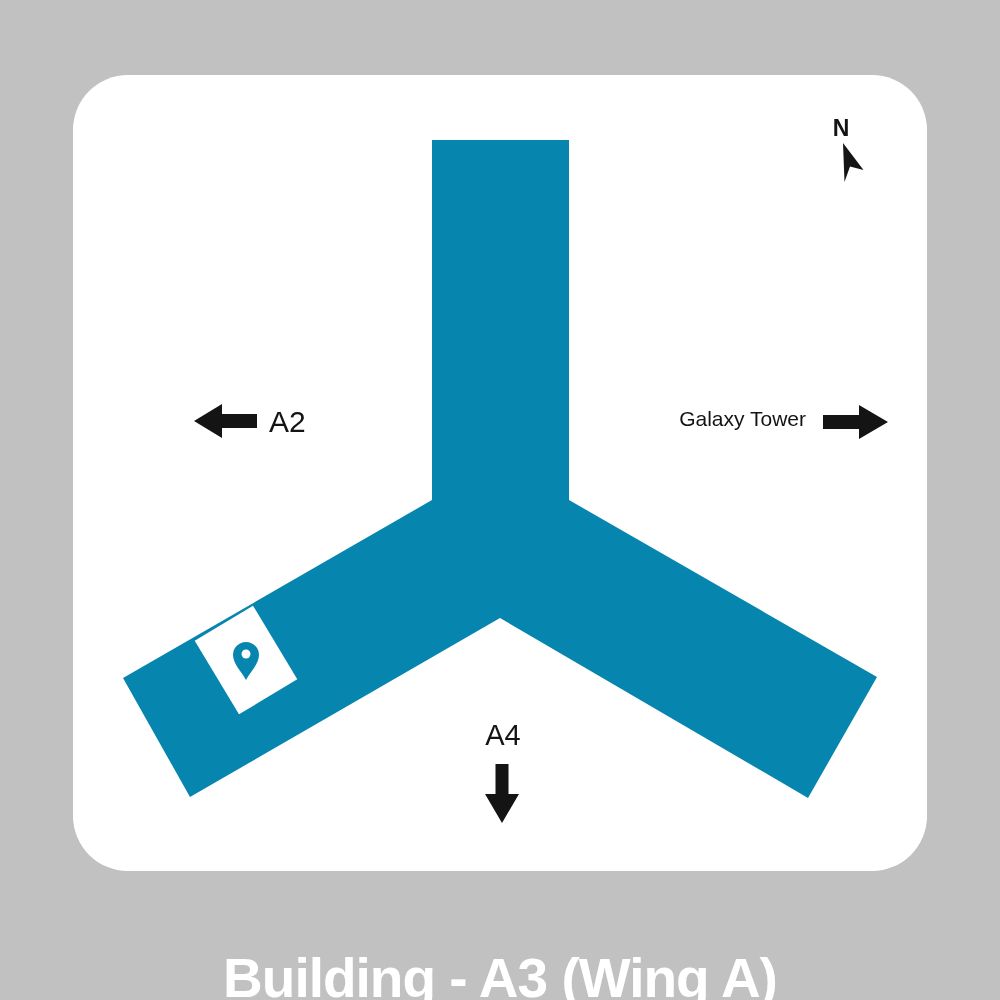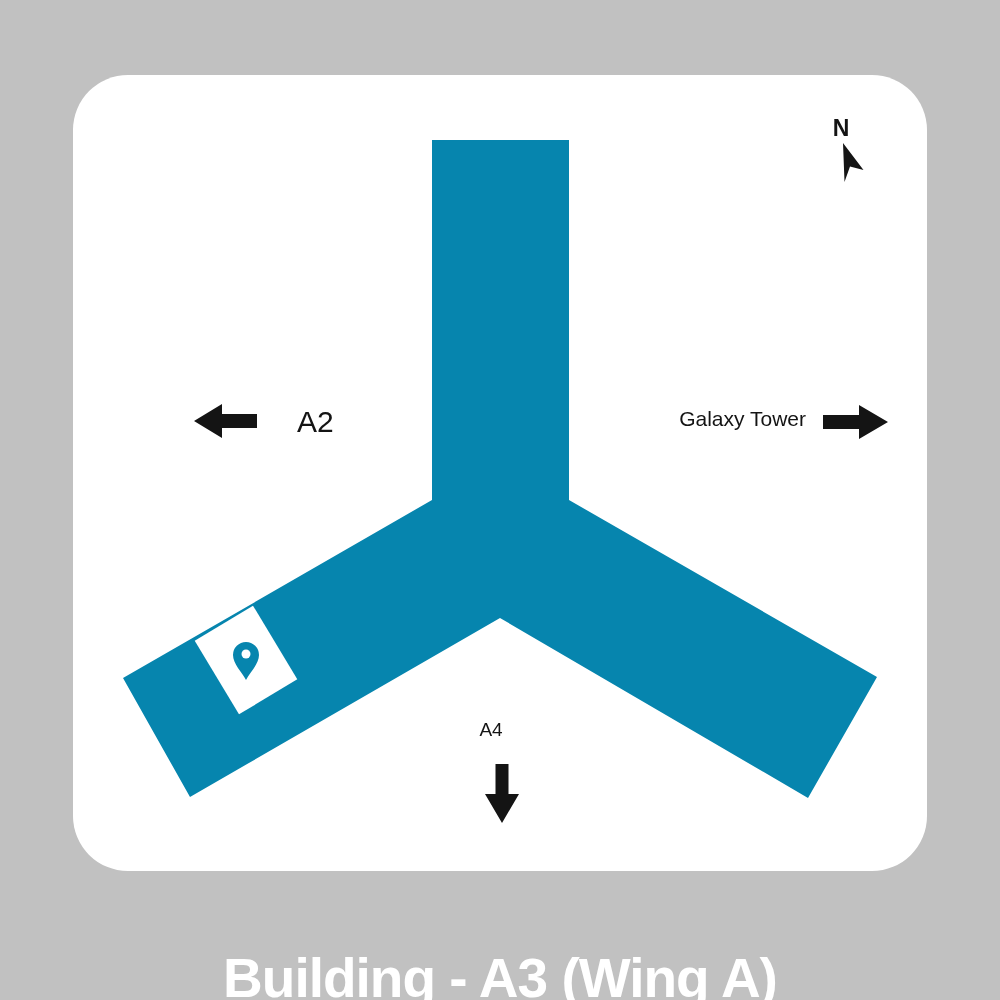--- a/index.html
+++ b/index.html
@@ -50,32 +50,31 @@
     left: 841px;
     top: 116px;
     transform: translateX(-50%);
     font-size: 23px;
     font-weight: 700;
   }
   .label-a2 {
     left: 269px;
     top: 405px;
     font-size: 30px;
-    margin-left: 28px;
   }
   .label-galaxy {
     right: 194px;
     top: 407px;
     font-size: 21px;
   }
   .label-a4 {
-    left: 491px;
+    left: 503px;
     top: 720px;
     transform: translateX(-50%);
-    font-size: 19px;
+    font-size: 29px;
   }
   .title {
     position: absolute;
     left: 500px;
     top: 902px;
     transform: translateX(-50%);
     color: #ffffff;
     font-size: 55px;
     font-weight: 700;
     letter-spacing: -1px;

